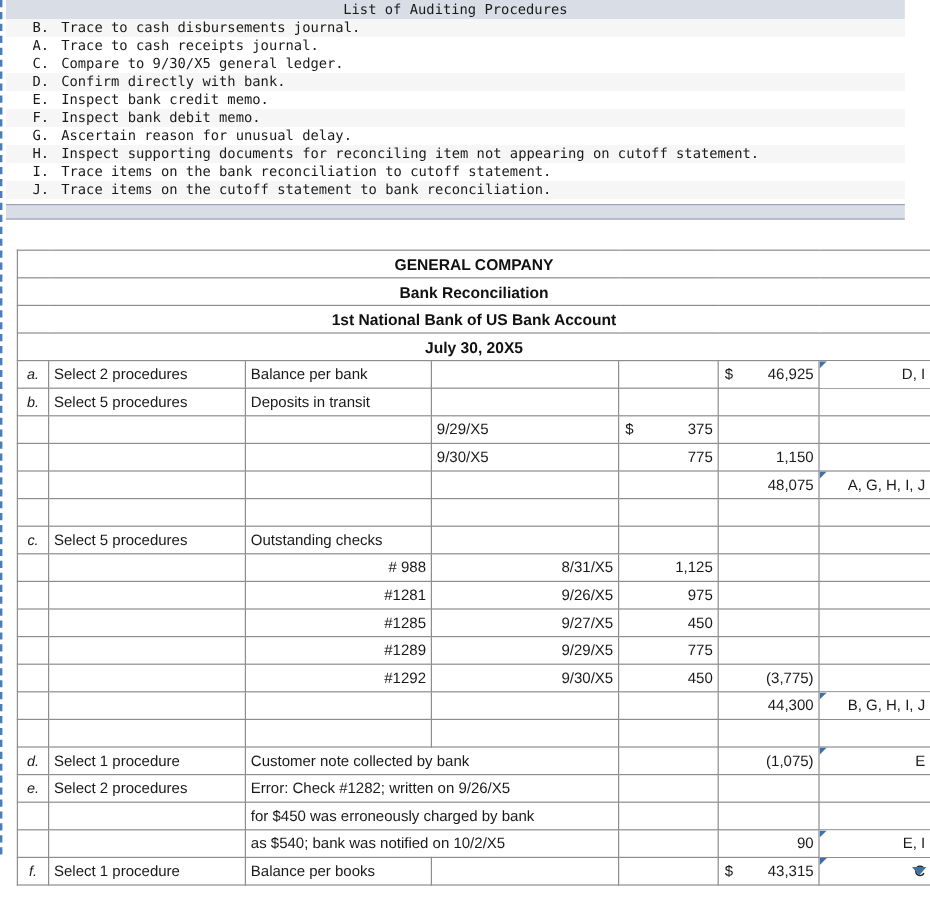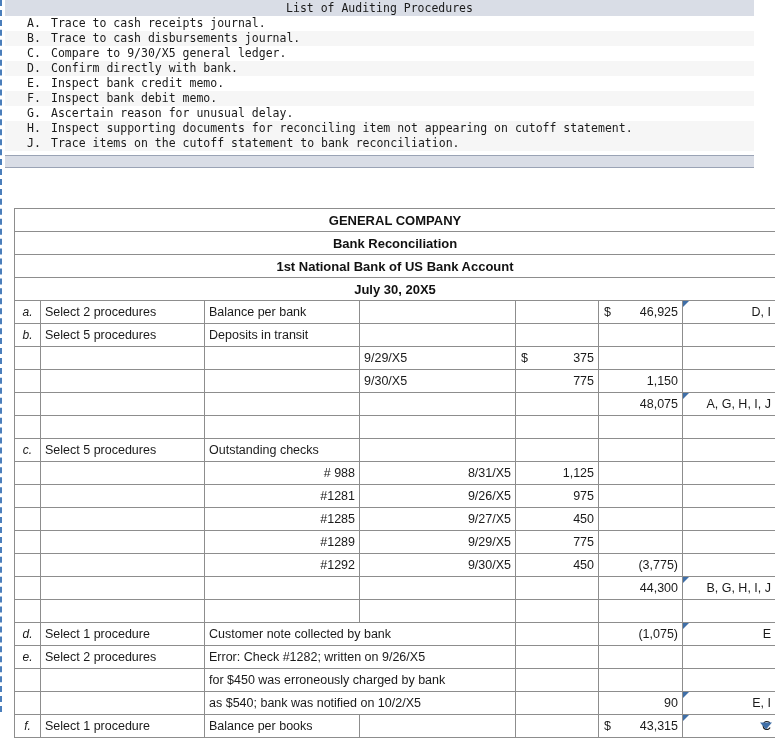--- a/index.html
+++ b/index.html
@@ -127,28 +127,29 @@
   }
 </style>
 </head>
 <body>
 
 <div id="page">
 
   <div class="proc-panel">
     <div class="proc-title">List of Auditing Procedures</div>
     <div id="proc-list">
+        <div class="proc-row alt"><span class="proc-letter">B.</span><span>Trace to cash disbursements journal.</span></div>
         <div class="proc-row plain"><span class="proc-letter">A.</span><span>Trace to cash receipts journal.</span></div>
-        <div class="proc-row alt"><span class="proc-letter">B.</span><span>Trace to cash disbursements journal.</span></div>
         <div class="proc-row plain"><span class="proc-letter">C.</span><span>Compare to 9/30/X5 general ledger.</span></div>
         <div class="proc-row alt"><span class="proc-letter">D.</span><span>Confirm directly with bank.</span></div>
         <div class="proc-row plain"><span class="proc-letter">E.</span><span>Inspect bank credit memo.</span></div>
         <div class="proc-row alt"><span class="proc-letter">F.</span><span>Inspect bank debit memo.</span></div>
         <div class="proc-row plain"><span class="proc-letter">G.</span><span>Ascertain reason for unusual delay.</span></div>
         <div class="proc-row alt"><span class="proc-letter">H.</span><span>Inspect supporting documents for reconciling item not appearing on cutoff statement.</span></div>
+        <div class="proc-row plain"><span class="proc-letter">I.</span><span>Trace items on the bank reconciliation to cutoff statement.</span></div>
         <div class="proc-row alt"><span class="proc-letter">J.</span><span>Trace items on the cutoff statement to bank reconciliation.</span></div>
       </div>
     <div class="proc-scrollbar"></div>
   </div>
 
   <div class="sheet-wrap">
     <table class="sheet">
       <colgroup>
         <col style="width:26px">
         <col style="width:164px">

